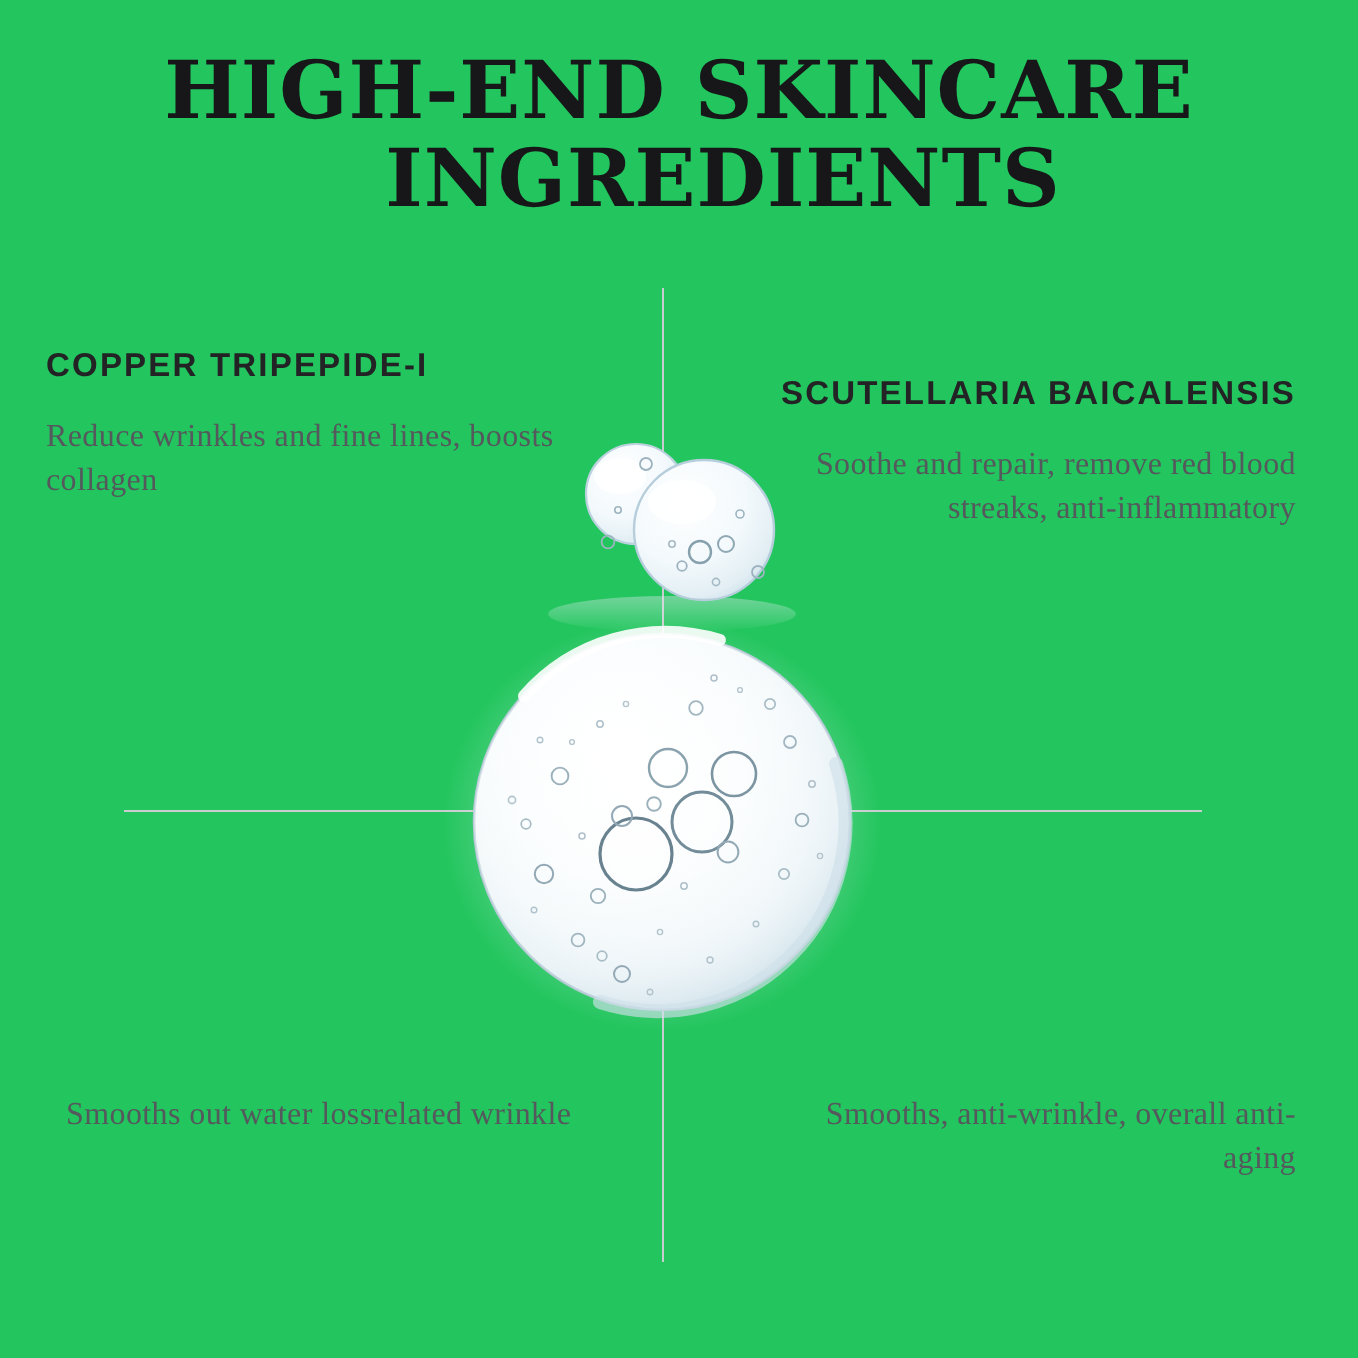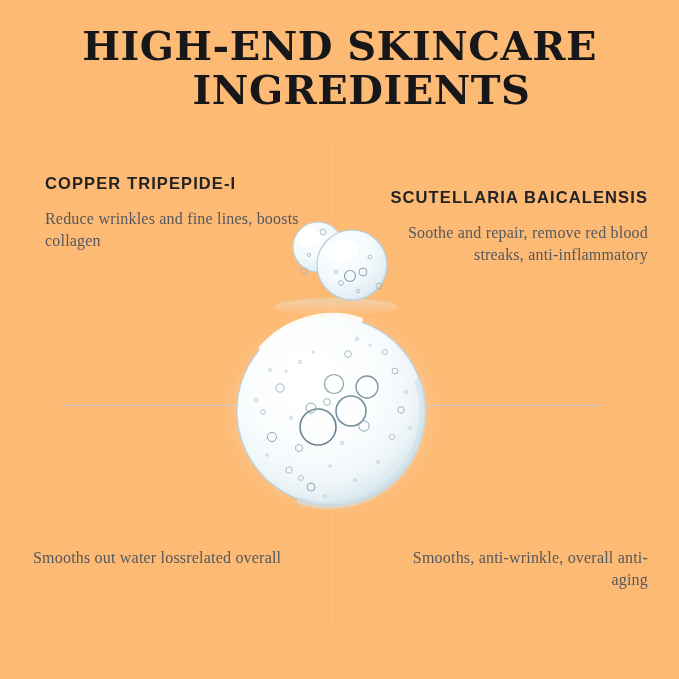--- a/index.html
+++ b/index.html
@@ -4,21 +4,21 @@
 <style>
   html, body {
     margin: 0;
     padding: 0;
     background: #ffffff;
   }
   #page {
     position: relative;
     width: 679px;
     height: 679px;
-    background: #fdba74;
+    background: #22c55e;
     overflow: hidden;
     font-family: "Liberation Sans", sans-serif;
   }
 
   
   .title {
     position: absolute;
     left: 0;
     top: 24px;
     width: 679px;
@@ -64,21 +64,21 @@
   .block p {
     margin: 14px 0 0 0;
     font-family: Liberation Serif, serif;
     font-weight: 400;
     font-size: 16px;
     line-height: 22px;
     letter-spacing: 0.2px;
     color: #55585c;
   }
 
-  #block-tl { left: 45px; top: 173px; width: 260px; text-align: left; }
+  #block-tl { left: 23px; top: 173px; width: 260px; text-align: left; }
   #block-tr { left: 386px; top: 187px; width: 262px; text-align: right; }
   #block-bl { left: 33px; top: 533px; width: 260px; text-align: left; }
   #block-br { left: 386px; top: 533px; width: 262px; text-align: right; }
 
   
   #droplet-art {
     position: absolute;
     left: 0;
     top: 0;
     width: 679px;
@@ -209,20 +209,20 @@
     <h2>COPPER TRIPEPIDE-I</h2>
     <p>Reduce wrinkles and fine lines, boosts collagen</p>
   </div>
 
   <div class="block" id="block-tr">
     <h2>SCUTELLARIA BAICALENSIS</h2>
     <p>Soothe and repair, remove red blood streaks, anti-inflammatory</p>
   </div>
 
   <div class="block" id="block-bl">
-    <p>Smooths out water lossrelated overall</p>
+    <p>Smooths out water lossrelated wrinkle</p>
   </div>
 
   <div class="block" id="block-br">
     <p>Smooths, anti-wrinkle, overall anti-aging</p>
   </div>
 
 </div>
 
 </body></html>

